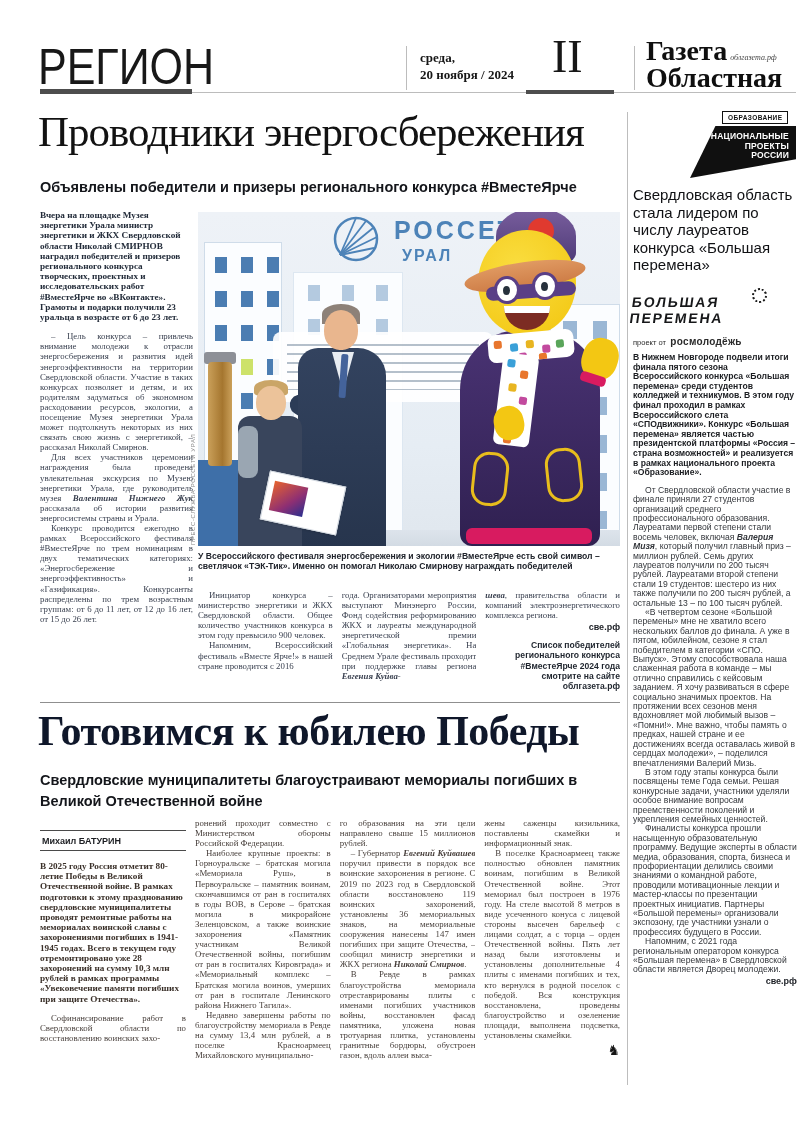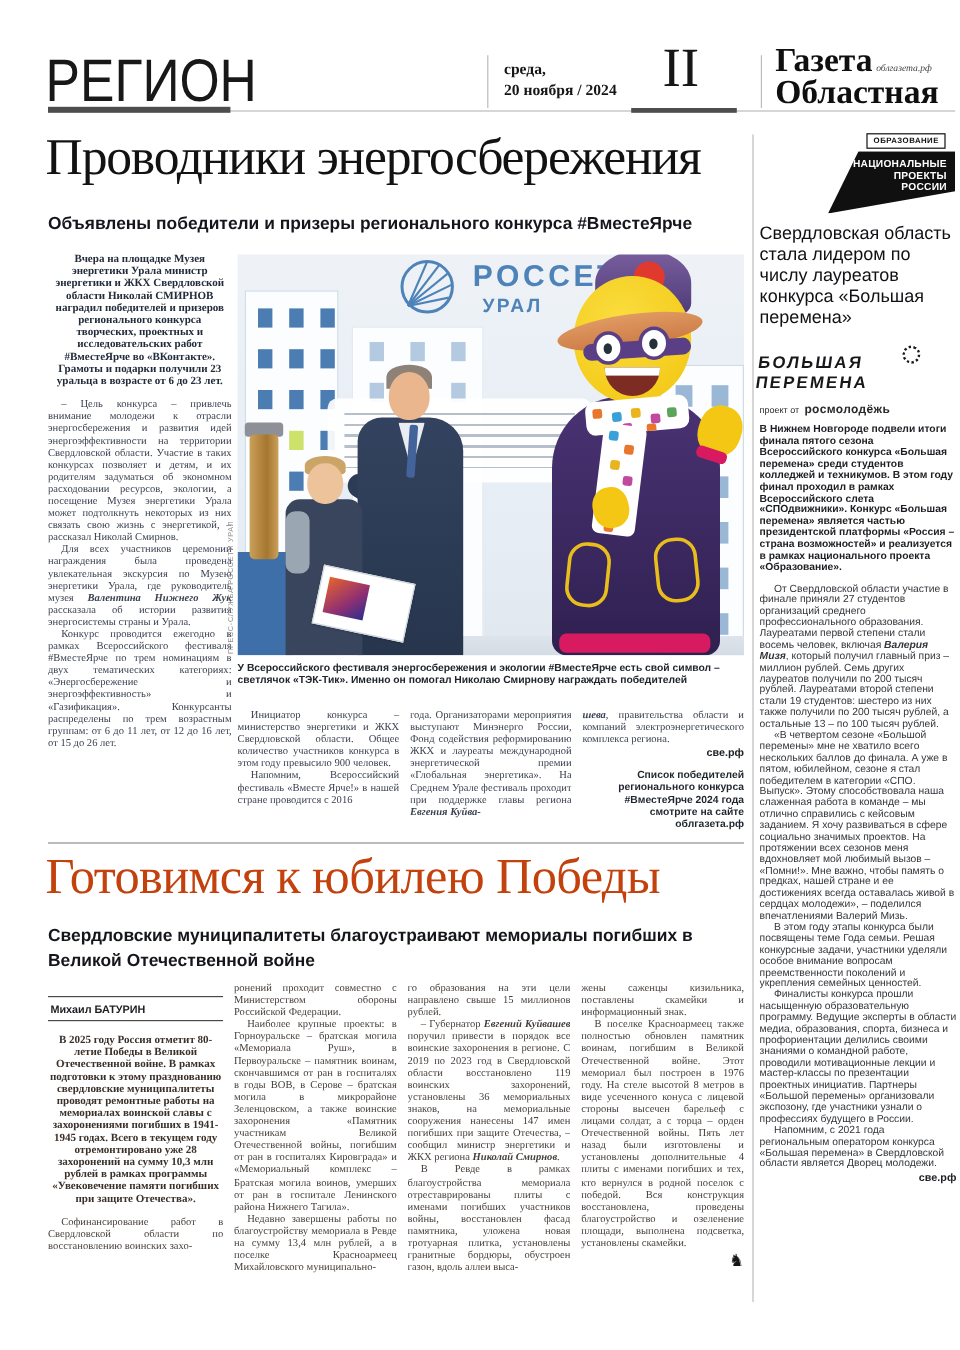--- a/index.html
+++ b/index.html
@@ -19,42 +19,42 @@
   .h-date{left:420px;top:50px;font-weight:700;font-size:13px;line-height:1.3;color:#161616;}
   .h-pageno{left:552px;top:30px;font-size:46px;color:#161616;}
   .masthead{left:646px;top:38px;font-weight:700;font-size:28px;line-height:.95;color:#0f0f0f;width:152px;}
   .mast-site{font-style:italic;font-weight:400;font-size:8px;margin-left:3px;color:#444;}
 
   
   .a1-h1{left:38px;top:108px;font-size:43px;line-height:1.1;font-weight:400;letter-spacing:-1px;color:#121212;width:600px;}
   .a1-sub{left:40px;top:179px;font-weight:700;font-size:14.5px;color:#14161b;width:580px;}
   .lcol{left:40px;top:210px;width:153px;height:492px;overflow:hidden;}
   .bodytxt{font-size:8.8px;line-height:10.1px;text-align:justify;color:#3a4150;margin:0;}
-  .lead{font-weight:700;font-size:9.2px;line-height:10.2px;text-align:center;color:#232c3a;margin:0 0 9px 0;}
+  .lead{font-weight:700;font-size:9.2px;line-height:10.2px;text-align:left;color:#232c3a;margin:0 0 9px 0;}
   .ind{text-indent:11px;}
   .rb{font-weight:700;font-style:italic;}
   .a2 .bodytxt{color:#463e3a;}
   .a2 .lead{color:#3b312a;}
 
   .photo{left:198px;top:212px;width:422px;height:334px;overflow:hidden;
          background:linear-gradient(180deg,#eef2f7 0%,#e6edf4 70%,#e0e7ee 100%);}
   .credit{left:190px;top:545px;font-family:"Liberation Sans",sans-serif;font-size:6px;letter-spacing:.6px;
           color:#8a8a8a;transform:rotate(-90deg);transform-origin:0 0;white-space:nowrap;}
   .caption{left:198px;top:551px;width:420px;font-family:"Liberation Sans",sans-serif;
            font-weight:700;font-size:8.6px;line-height:10.4px;color:#20242c;}
   .cols1{left:198px;top:590px;width:422px;height:112px;overflow:hidden;display:flex;gap:9px;}
   .cols1 .col{flex:1;overflow:hidden;}
   .sig{font-family:"Liberation Sans",sans-serif;font-weight:700;font-size:9px;text-align:right;color:#1d2026;margin:2px 0 0 0;}
   .note{font-family:"Liberation Sans",sans-serif;font-weight:700;font-size:8.6px;line-height:10.2px;
         color:#1f252e;margin:8px 0 0 0;text-align:right;}
 
   .divider{left:40px;top:702px;width:580px;height:1px;background:#8f8f8f;}
 
   
-  .a2-h1{left:38px;top:708px;font-size:42px;line-height:1.1;font-weight:400;letter-spacing:-.5px;color:#c2410c;width:600px;}
+  .a2-h1{left:38px;top:708px;font-size:42px;line-height:1.1;font-weight:700;letter-spacing:-.5px;color:#0f172a;width:600px;}
   .a2-sub{left:40px;top:770px;font-weight:700;font-size:14.5px;line-height:21px;color:#14161b;width:566px;}
   .cols2{left:40px;top:818px;width:580px;height:307px;display:flex;gap:9px;}
   .cols2 .col{flex:1;overflow:hidden;}
   .cols2 .col.first{flex:0 0 146px;}
   .byline{margin:12px 0 10px 0;border-top:1px solid #4a4a4a;border-bottom:1px solid #4a4a4a;
           padding:5px 2px 4px 2px;font-family:"Liberation Sans",sans-serif;font-weight:700;font-size:9px;color:#1c1e22;}
   .endmark{font-size:14px;text-align:right;color:#141414;margin-top:2px;}
 
   
   .sb-rule{left:627px;top:112px;width:1px;height:973px;background:#bdbdbd;}

